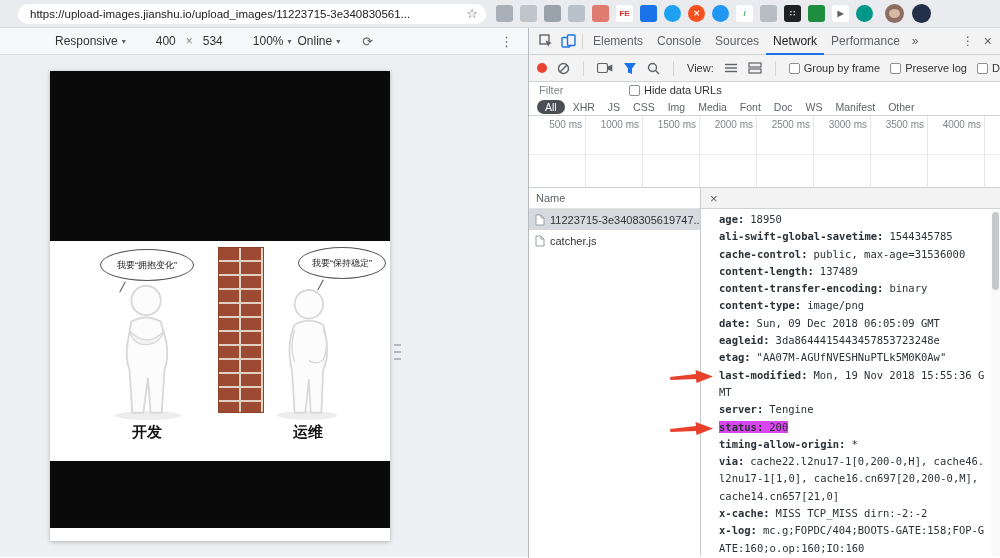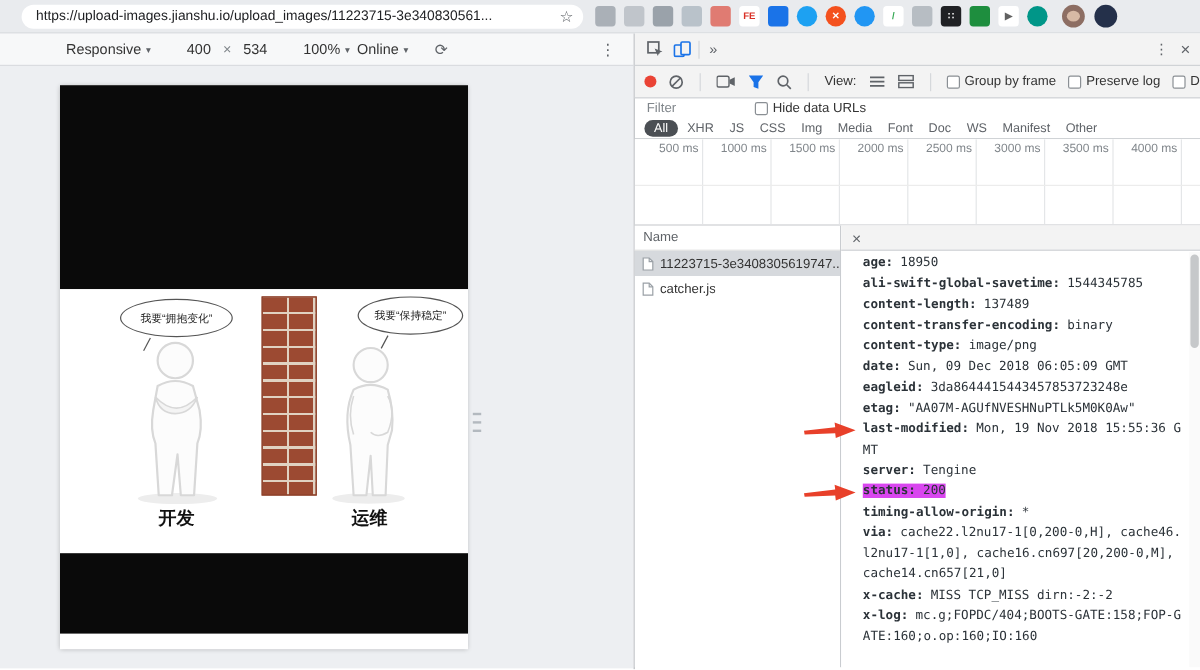--- a/index.html
+++ b/index.html
@@ -245,20 +245,28 @@
             <path d="M6.5 6.5 l6.5 2.4 -2.8 1 -1 2.8 z" fill="#5f6368"></path>
           </svg>
       </span>
       <span class="tool-icon">
         <svg width="15" height="14">
             <rect x="1" y="3.5" width="8" height="9.5" rx="1" fill="none" stroke="#1a73e8" stroke-width="1.4"></rect>
             <rect x="6.5" y="1" width="7.5" height="10.5" rx="1" fill="#f3f3f3" stroke="#1a73e8" stroke-width="1.4"></rect>
           </svg>
       </span>
       <span class="sep"></span>
+      <div style="display:flex;height:100%;">
+
+      <div class="dt-tab">Elements</div>
+          <div class="dt-tab">Console</div>
+          <div class="dt-tab">Sources</div>
+          <div class="dt-tab selected">Network</div>
+          <div class="dt-tab">Performance</div>
+        </div>
       <span class="more-tabs">»</span>
       <span class="dt-spacer"></span>
       <span class="dots-menu">⋮</span>
       <span class="close-btn">×</span>
     </div>
 
     <div class="net-toolbar">
       <span class="rec"></span>
       <span>
         <svg width="13" height="13">
@@ -408,20 +416,24 @@
         <div class="hrow">
               
               <span class="htext"><span class="hname">age:</span><span class="hval">18950</span></span>
             </div>
             <div class="hrow">
               
               <span class="htext"><span class="hname">ali-swift-global-savetime:</span><span class="hval">1544345785</span></span>
             </div>
             <div class="hrow">
               
+              <span class="htext"><span class="hname">cache-control:</span><span class="hval">public, max-age=31536000</span></span>
+            </div>
+            <div class="hrow">
+              
               <span class="htext"><span class="hname">content-length:</span><span class="hval">137489</span></span>
             </div>
             <div class="hrow">
               
               <span class="htext"><span class="hname">content-transfer-encoding:</span><span class="hval">binary</span></span>
             </div>
             <div class="hrow">
               
               <span class="htext"><span class="hname">content-type:</span><span class="hval">image/png</span></span>
             </div>

